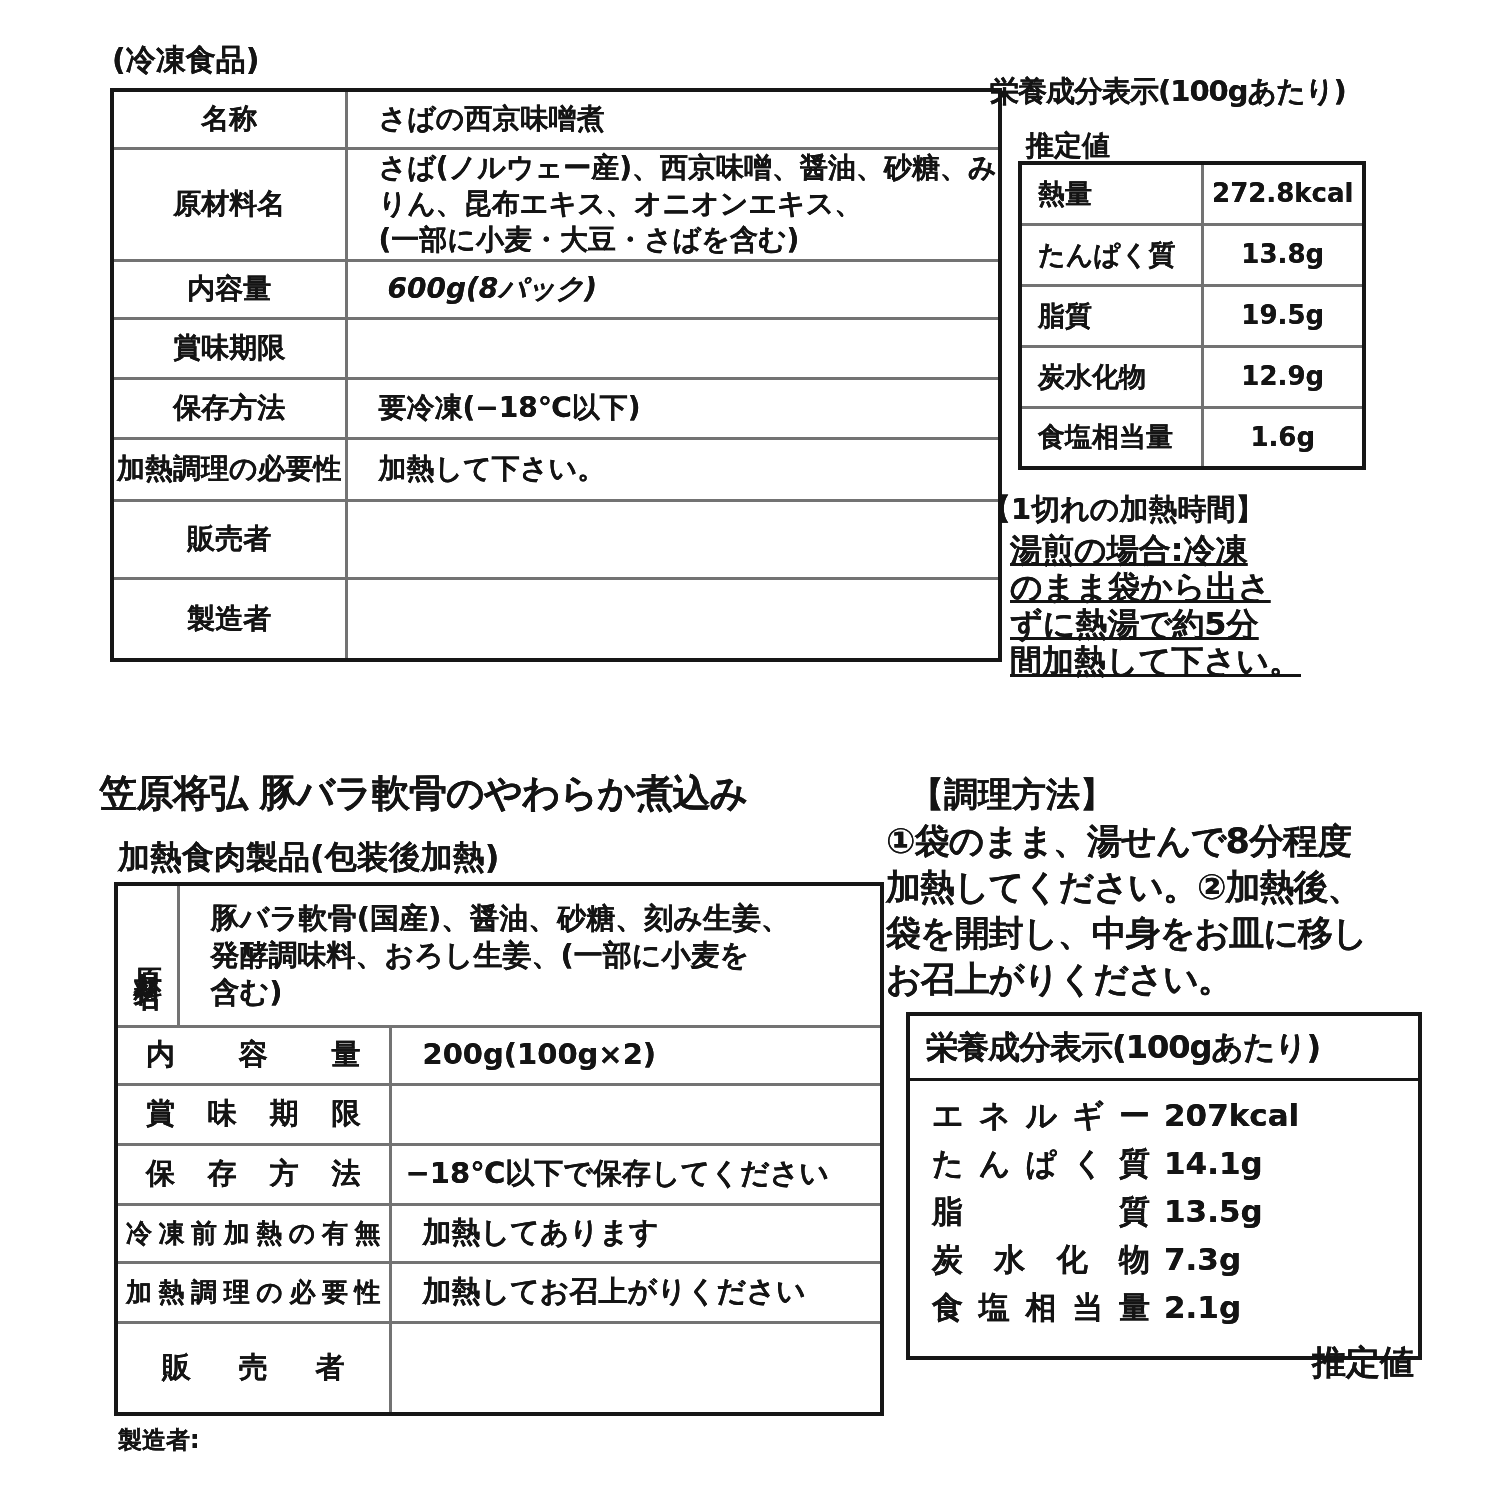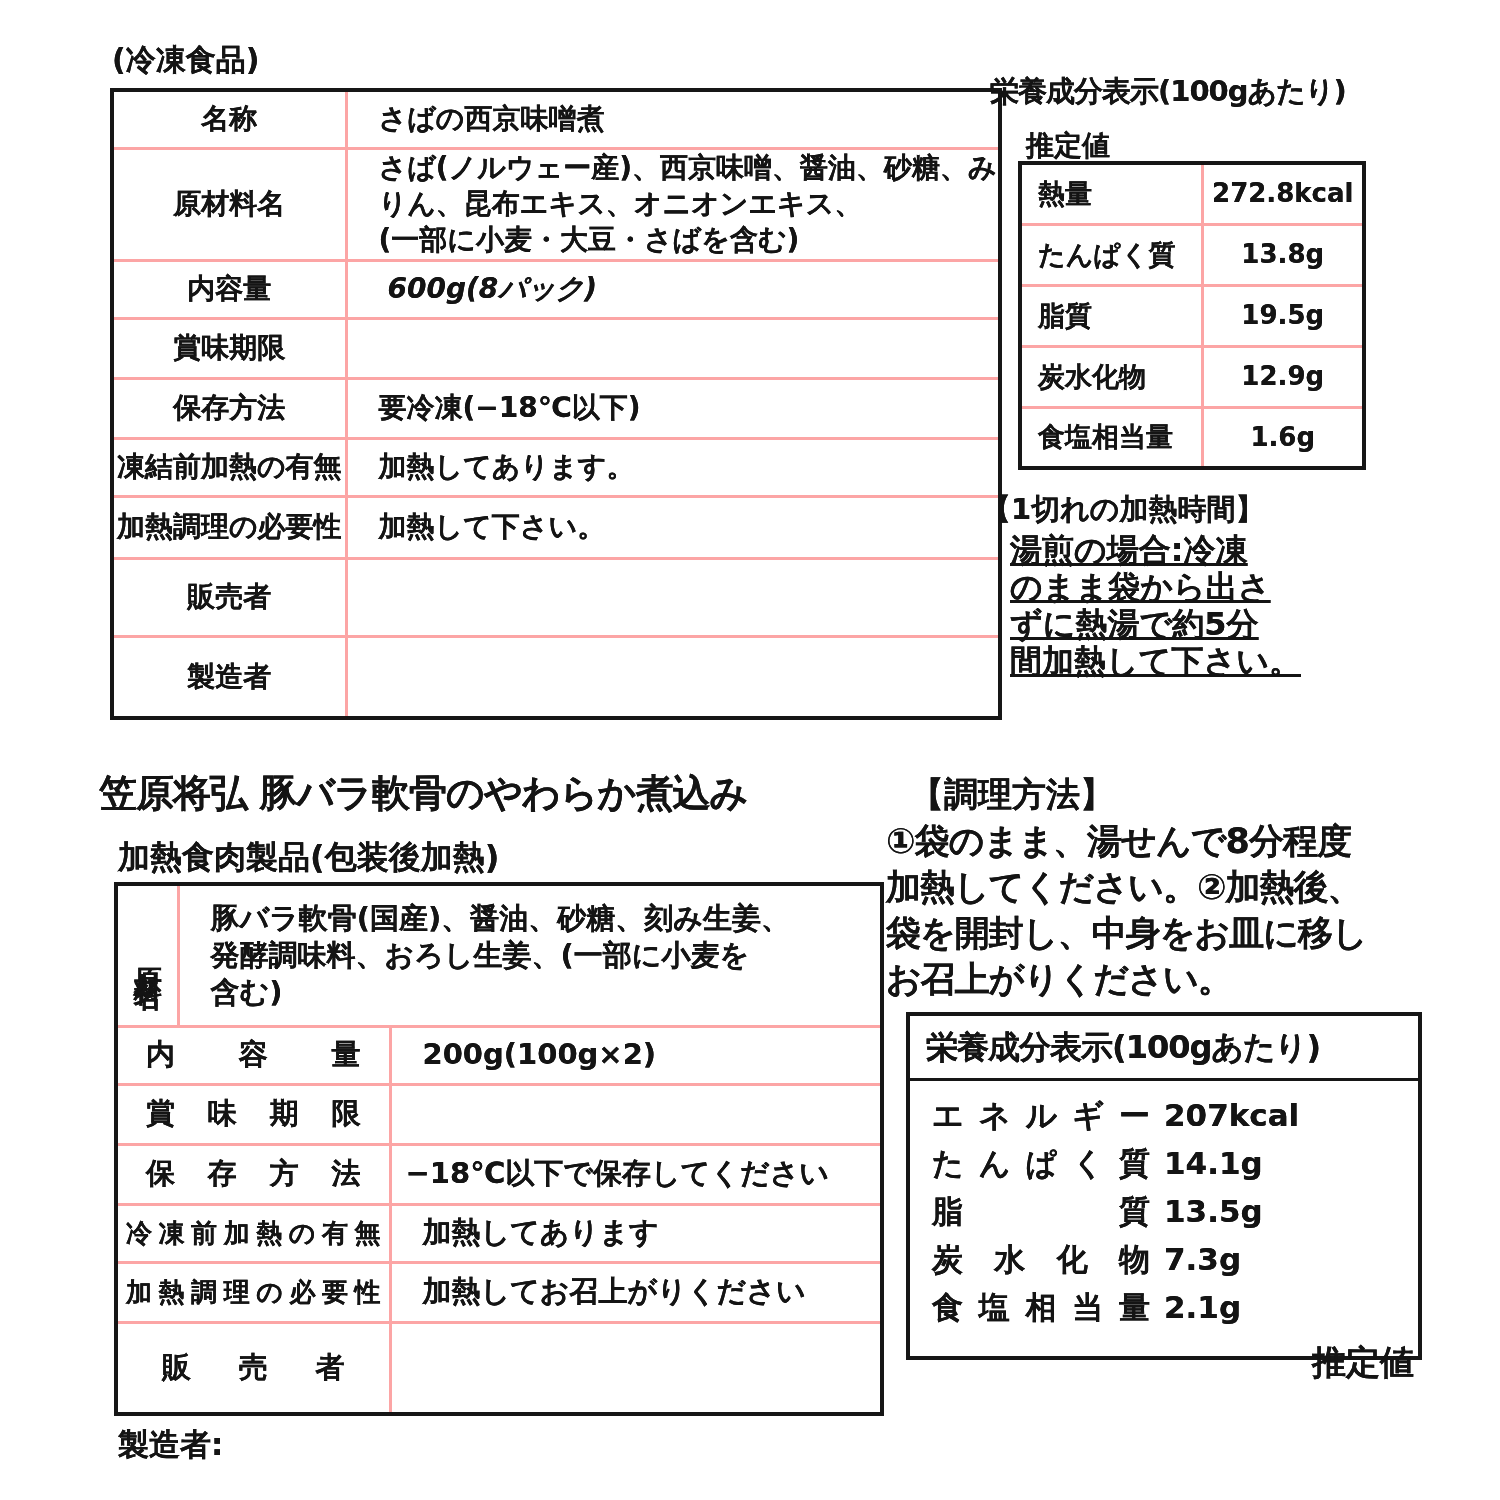--- a/index.html
+++ b/index.html
@@ -6,21 +6,21 @@
   .page{
     position:relative;width:1500px;height:1500px;background:#ffffff;
     font-family:"DejaVu Sans","Liberation Sans",sans-serif;
     font-weight:bold;color:#141414;overflow:hidden;
     text-shadow:0 0 .6px currentColor;
   }
   .abs{position:absolute;}
   
   table.spec{border-collapse:collapse;position:absolute;table-layout:fixed;background:#fff;}
   table.spec{border:4px solid #161616;}
-  table.spec th,table.spec td{border:3px solid #fca5a5;padding:0;vertical-align:middle;margin-left:36px;}
+  table.spec th,table.spec td{border:3px solid #737373;padding:0;vertical-align:middle;margin-left:36px;}
   table.spec th{font-weight:bold;font-size:28px;text-align:center;}
   table.spec td{font-size:28px;text-align:left;padding-left:31px;line-height:1.28;white-space:pre-line;}
   th.small{font-size:25px;}
   
   .jlabel{display:block;text-align:justify;text-align-last:justify;padding:0 28px;font-size:29px;}
   .jlabel.tight{padding:0 8px;font-size:26px;}
   .vlabel{writing-mode:vertical-rl;text-orientation:upright;letter-spacing:5px;font-size:28px;line-height:1;}
   
   table.nut1 th{font-size:27px;text-align:left;padding-left:16px;}
   table.nut1 td{font-size:26px;text-align:center;padding-left:0;}
@@ -35,21 +35,21 @@
   .h-cook{font-size:34px;}
   .p-cook{font-size:35px;line-height:46px;white-space:pre-line;letter-spacing:-1px;}
   
   .nut2{position:absolute;border:4px solid #161616;background:#fff;}
   .nut2-head{font-size:32px;padding:10px 12px 8px 16px;border-bottom:3px solid #161616;letter-spacing:-1px;}
   .nut2-body{padding:10px 10px 25px 22px;}
   .nut2-row{display:flex;align-items:baseline;line-height:48px;}
   .nut2-label{width:232px;font-size:31px;text-align:justify;text-align-last:justify;padding-right:14px;box-sizing:border-box;}
   .nut2-value{font-size:31px;}
   .est2{font-size:34px;text-align:right;}
-  .maker{font-size:31px;text-align:right;}
+  .maker{font-size:24px;text-align:right;}
 </style>
 </head>
 <body>
 
 <div class="page">
 
   <div class="abs note-sm" style="left:112px;top:40px;">(冷凍食品)</div>
 
   <table class="spec" style="left:110px;top:88px;width:892px;">
     <colgroup>
@@ -71,24 +71,20 @@
       <th>内容量</th>
       <td style="padding-left:40px;font-style:italic;">600g(8パック)</td>
     </tr>
     <tr style="height:60px">
       <th>賞味期限</th>
       <td></td>
     </tr>
     <tr style="height:60px">
       <th>保存方法</th>
       <td>要冷凍(−18℃以下)</td>
-    </tr>
-    <tr style="height:58px">
-      <th class="small">凍結前加熱の有無</th>
-      <td>加熱してあります。</td>
     </tr>
     <tr style="height:62px">
       <th class="small">加熱調理の必要性</th>
       <td>加熱して下さい。</td>
     </tr>
     <tr style="height:78px">
       <th>販売者</th>
       <td></td>
     </tr>
     <tr style="height:82px">

